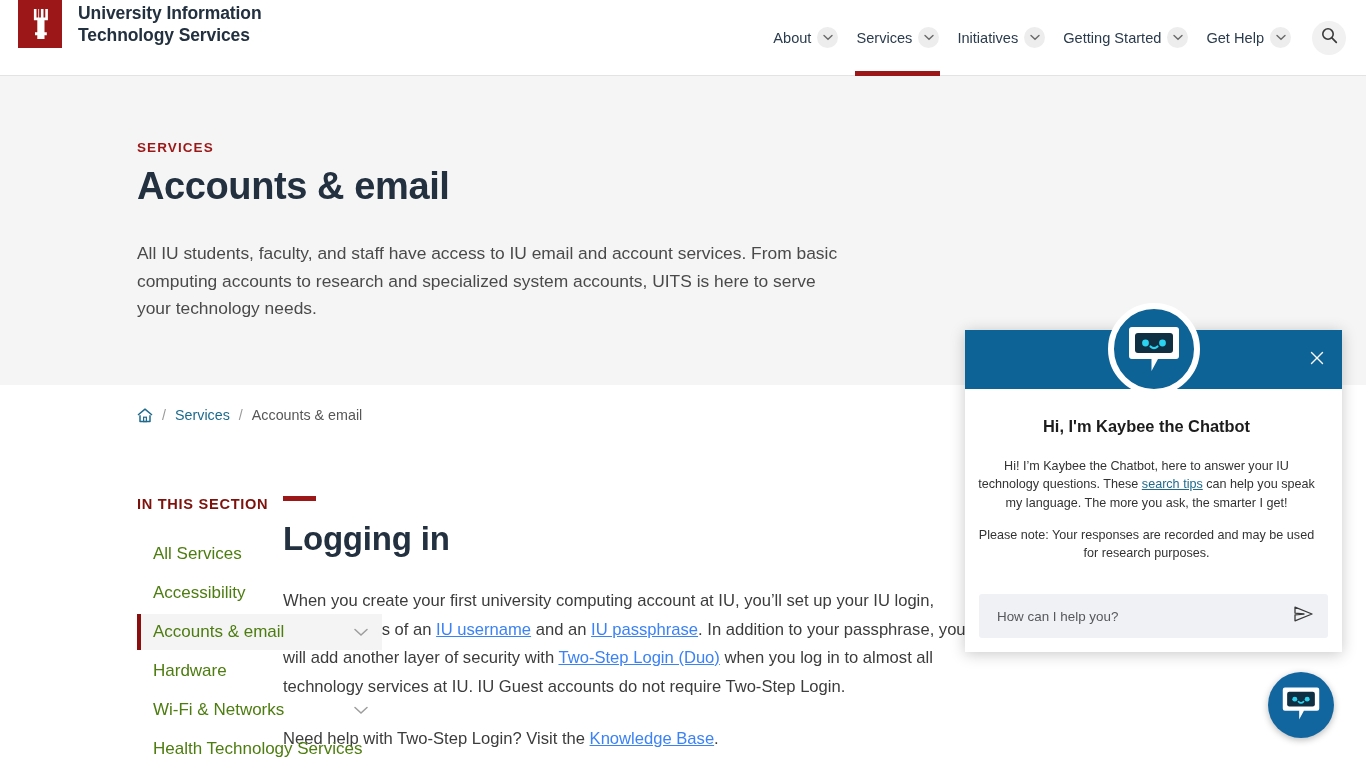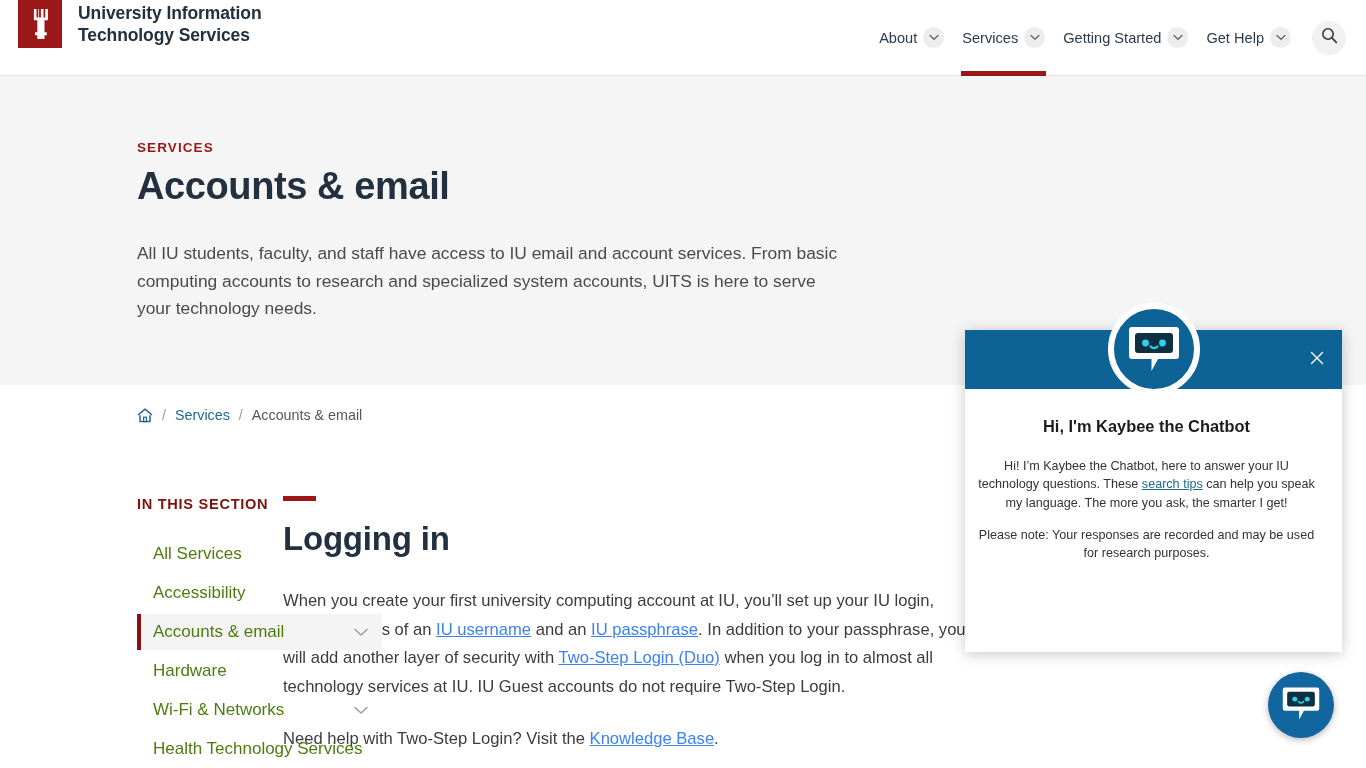--- a/index.html
+++ b/index.html
@@ -278,20 +278,28 @@
     <div class="nav-item">
       <span>About</span>
       <span class="caret">
         <svg width="10" height="7" viewBox="0 0 10 7">
             <path d="M1 1.4L5 5.2 9 1.4" fill="none" stroke="#6a6a6a" stroke-width="1.4" stroke-linecap="round"></path>
           </svg>
       </span>
     </div>
     <div class="nav-item active">
       <span>Services</span>
+      <span class="caret">
+        <svg width="10" height="7" viewBox="0 0 10 7">
+            <path d="M1 1.4L5 5.2 9 1.4" fill="none" stroke="#6a6a6a" stroke-width="1.4" stroke-linecap="round"></path>
+          </svg>
+      </span>
+    </div>
+    <div class="nav-item">
+      <span>Initiatives</span>
       <span class="caret">
         <svg width="10" height="7" viewBox="0 0 10 7">
             <path d="M1 1.4L5 5.2 9 1.4" fill="none" stroke="#6a6a6a" stroke-width="1.4" stroke-linecap="round"></path>
           </svg>
       </span>
     </div>
     <div class="nav-item">
       <span>Getting Started</span>
       <span class="caret">
         <svg width="10" height="7" viewBox="0 0 10 7">
@@ -405,20 +413,30 @@
       </span>
     </div>
   </div>
 
   <div class="chat-body">
     <div class="chat-title">Hi, I'm Kaybee the Chatbot</div>
     <div class="chat-msg"><span>Hi! I’m Kaybee the Chatbot, here to answer your IU technology questions. These </span><a>search tips</a><span> can help you speak my language. The more you ask, the smarter I get!</span></div>
     <div class="chat-msg">Please note: Your responses are recorded and may be used for research purposes.</div>
   </div>
 
+  <div class="chat-input-row">
+    <input type="text" placeholder="How can I help you?" style="">
+    <span class="send-btn">
+      <span>
+        <svg width="21" height="18" viewBox="0 0 21 18">
+          <path d="M2 2.2L19 9 2 15.8 2 9.9 11 9 2 8.1z" fill="none" stroke="#3a3a3a" stroke-width="1.3" stroke-linejoin="round"></path>
+        </svg>
+      </span>
+    </span>
+  </div>
 </div>
 
 <div class="chat-fab">
   <span>
     <svg width="38" height="35" viewBox="0 0 52 48" aria-hidden="true">
       <path fill="#ffffff" d="M4 2h44a3 3 0 0 1 3 3v26a3 3 0 0 1-3 3H30l-6.5 12V34H4a3 3 0 0 1-3-3V5a3 3 0 0 1 3-3z"></path>
       <rect x="7" y="8" width="38" height="20" rx="3" fill="#0f2f42"></rect>
       <circle cx="17.5" cy="18" r="3.4" fill="#2ad4f0"></circle>
       <circle cx="34.5" cy="18" r="3.4" fill="#2ad4f0"></circle>
       <path d="M22.5 21.5q3.5 3.4 7 0" fill="none" stroke="#2ad4f0" stroke-width="2.2" stroke-linecap="round"></path>

